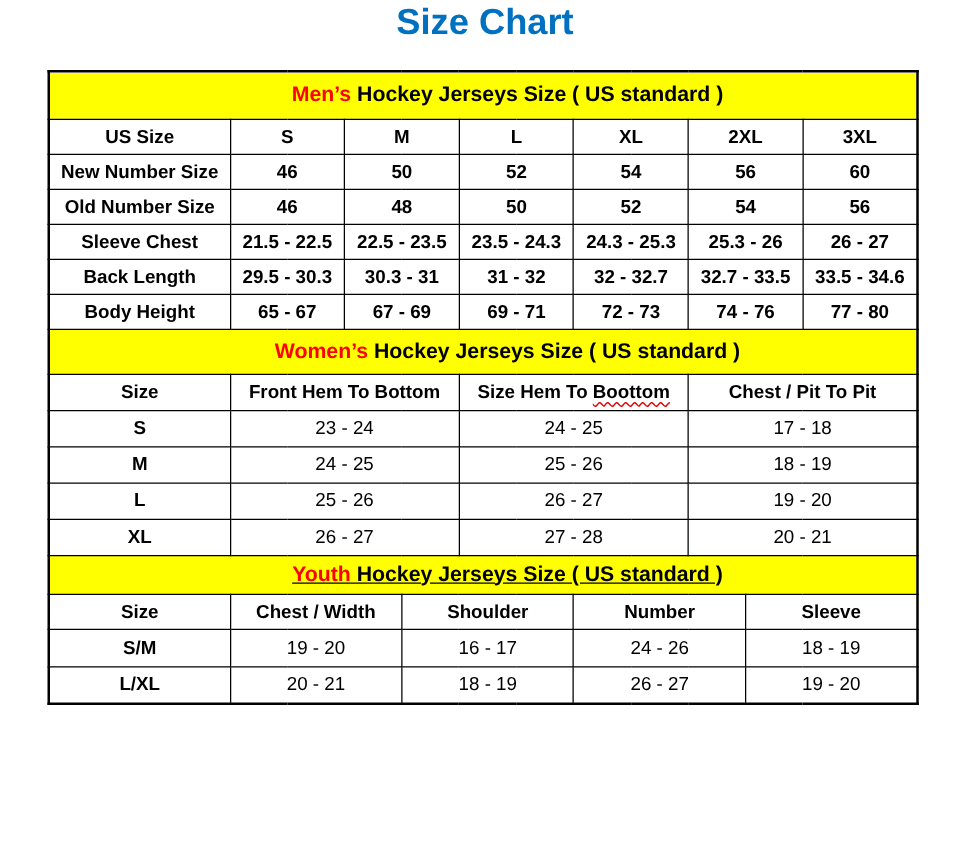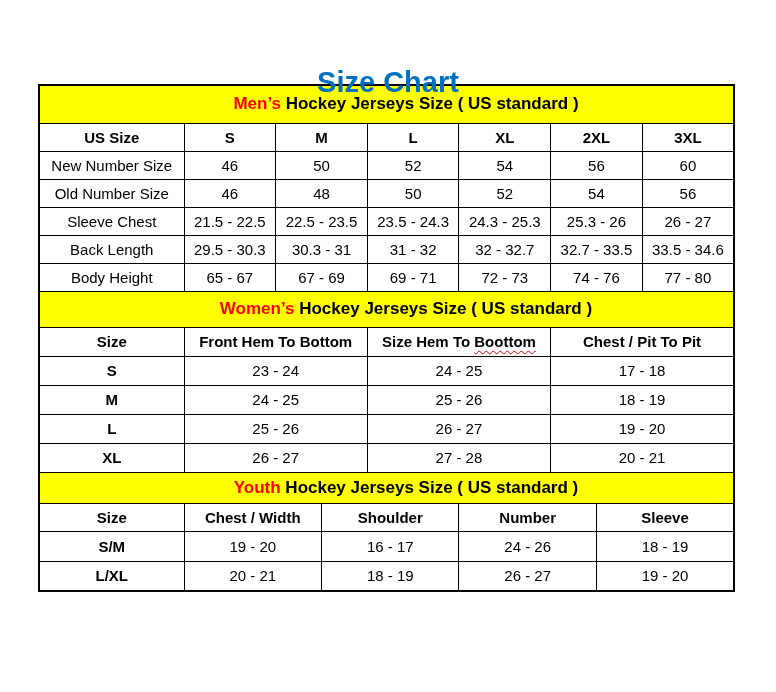--- a/index.html
+++ b/index.html
@@ -14,21 +14,20 @@
     padding: 0;
     background: #ffffff;
     width: 776px;
     height: 692px;
     font-family: "Liberation Sans", sans-serif;
     color: #000;
   }
   .page { width: 776px; height: 692px; overflow: hidden; }
   .title {
     margin: 0;
-    padding-top: 64px;
     height: 36px;
     text-align: center;
     font-size: 29px;
     line-height: 36px;
     font-weight: bold;
     color: var(--title-color);
   }
   table.size-chart {
     border-collapse: collapse;
     table-layout: fixed;
@@ -47,23 +46,23 @@
   }
   col.label-col { width: 145px; }
   tr.band td {
     background: var(--band-bg);
     font-weight: bold;
     font-size: 17px;
     padding-left: 41px;
   }
   tr.band-men   { height: 38px; }
   tr.band-women { height: 36px; margin-left: 48px; }
-  tr.band-youth { height: 31px; }
+  tr.band-youth { height: 31px; text-decoration: underline; }
   tr.men-hdr    { height: 28px; }
-  tr.men-row    { height: 28px; }
+  tr.men-row    { height: 28px; font-weight: bold; }
   tr.women-hdr  { height: 29px; }
   tr.women-row  { height: 29px; }
   tr.youth-hdr  { height: 28px; }
   tr.youth-row  { height: 30px; }
   td.hdr { font-weight: bold; }
   td.lbl-bold { font-weight: bold; }
   .hl { color: var(--accent); }
   .misspell {
     text-decoration-line: underline;
     text-decoration-style: wavy;

